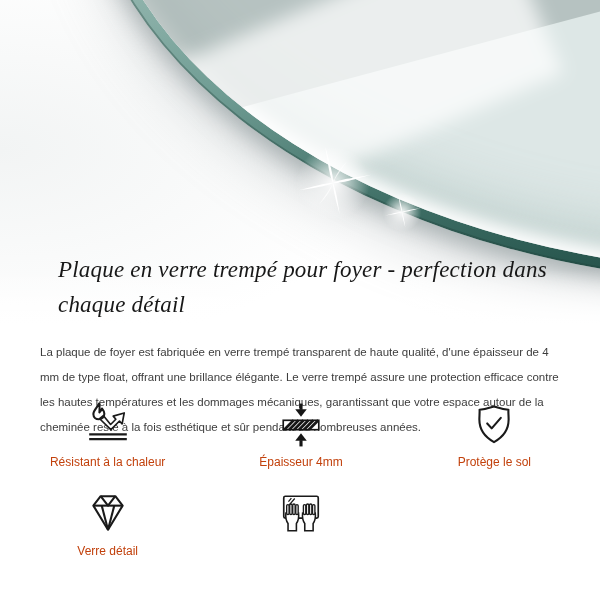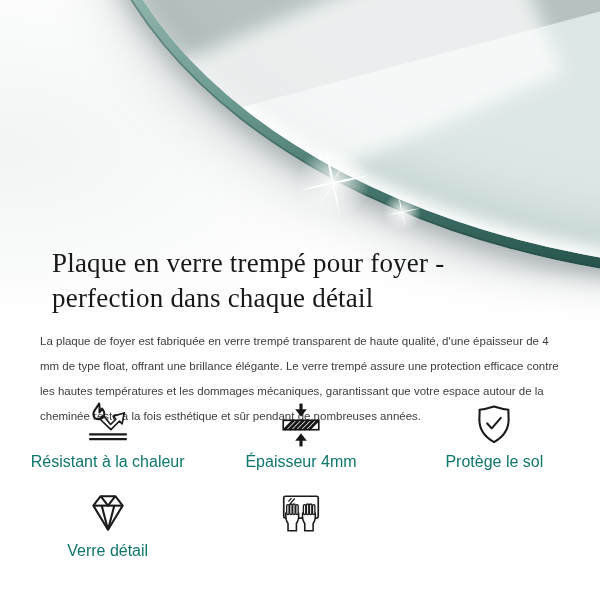--- a/index.html
+++ b/index.html
@@ -52,38 +52,38 @@
     position:absolute;inset:0;border-radius:50%;
     background:radial-gradient(circle, rgba(255,255,255,0.95) 0%, rgba(255,255,255,0.55) 28%, rgba(255,255,255,0) 62%);
   }
   .sparkle svg{position:absolute;inset:0;}
   .sparkle-large{left:291px;top:141px;width:84px;height:84px;}
   .sparkle-small{left:380px;top:190px;width:44px;height:44px;}
 
   
   .content{position:absolute;left:40px;top:234px;width:525px;}
   .title{
-    margin:12px;width:500px;
+    margin:18px;width:500px;
     font-family:"Liberation Serif", serif;
-    font-size:27px;line-height:35px;font-weight:400;
-    color:#181818;letter-spacing:0.2px;
+    font-size:23px;line-height:35px;font-weight:400;
+    color:#181818;letter-spacing:0.2px;font-style:italic;
   }
   .desc{
     margin:13px 0 0 0;width:525px;
     font-size:11.5px;line-height:25px;color:#3d3d3d;
   }
 
   
   .features{
     position:absolute;left:11px;top:402px;width:580px;
     display:grid;grid-template-columns:repeat(3,1fr);row-gap:22px;
   }
   .feature{display:flex;flex-direction:column;align-items:center;}
   .feature .icon{width:46px;height:46px;margin-bottom:7px;}
-  .feature .label{font-size:16px;color:#0f766e;line-height:14px;}
+  .feature .label{font-size:12px;color:#c2410c;line-height:14px;}
   .icon svg{width:100%;height:100%;display:block;}
   .ic{stroke:#1a1a1a;fill:none;stroke-width:2;}
 </style>
 </head>
 <body>
 
 <div class="photo">
   <div class="glass">
     <div class="surface">
       <div class="band-dark"></div>

